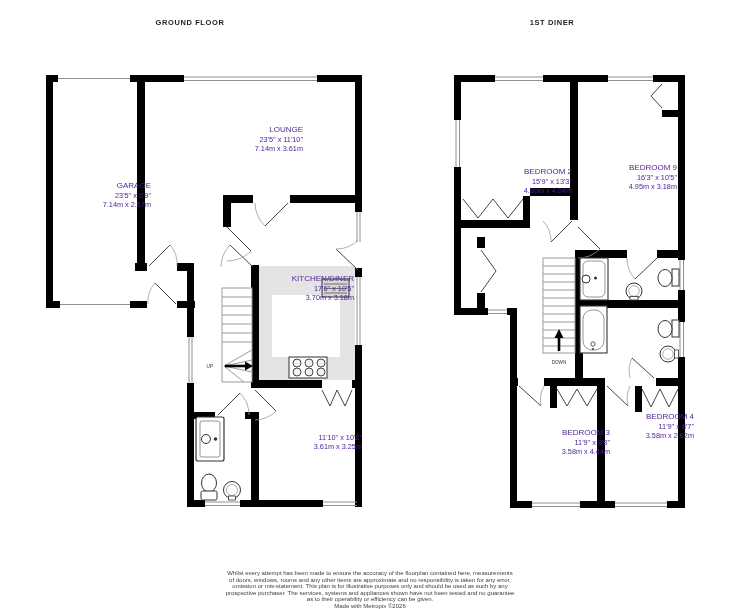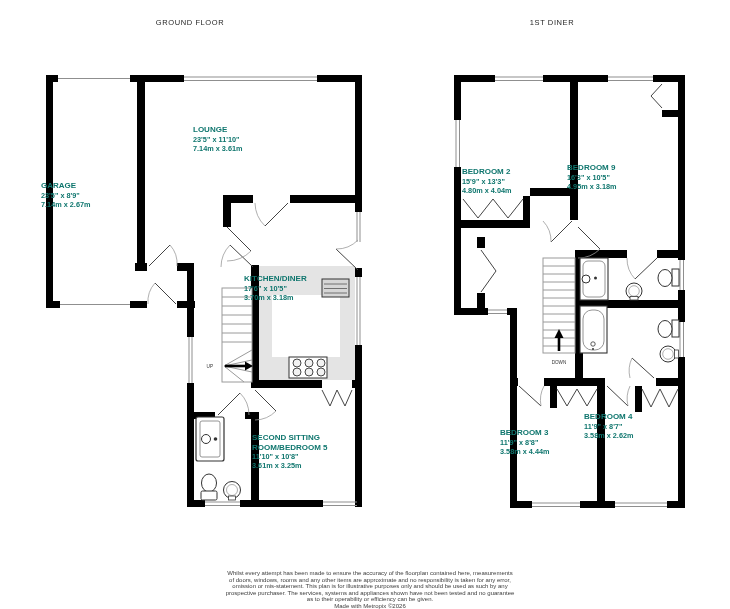--- a/index.html
+++ b/index.html
@@ -1,19 +1,19 @@
 <!DOCTYPE html>
 <html><head>
 <meta charset="utf-8">
 <style>
   html,body{margin:0;padding:0;background:#fff;}
   body{width:730px;height:609px;position:relative;font-family:"Liberation Sans",sans-serif;color:#000;}
   #plan-svg{position:absolute;left:0;top:0;}
-  .plan-title{position:absolute;width:140px;text-align:center;font-size:7.5px;letter-spacing:.6px;color:#1f1f1f;}
-  .room-label{position:absolute;width:110px;text-align:left;font-weight:bold;color:#0f766e;}
+  .plan-title{position:absolute;width:140px;text-align:center;font-size:7.5px;letter-spacing:.6px;color:#1f1f1f;font-weight:bold;}
+  .room-label{position:absolute;width:110px;text-align:right;font-weight:normal;color:#4c1d95;}
   .room-label .room-name{font-size:8px;line-height:9.5px;}
   .room-label .room-dims{font-size:7.3px;line-height:9px;}
   .disclaimer{position:absolute;left:170px;top:570px;width:400px;text-align:center;font-size:6px;line-height:6.6px;color:#3d3d3d;}
   .disclaimer div{white-space:nowrap;}
 </style>
 </head>
 <body>
 
 <svg id="plan-svg" width="730" height="609" viewBox="0 0 730 609">
 
@@ -304,21 +304,20 @@
   <div class="room-name">LOUNGE</div>
   <div class="room-dims">23'5" x 11'10"</div>
   <div class="room-dims">7.14m x 3.61m</div>
 </div>
 <div class="room-label" style="left:244px;top:274px;">
   <div class="room-name">KITCHEN/DINER</div>
   <div class="room-dims">17'6" x 10'5"</div>
   <div class="room-dims">3.70m x 3.18m</div>
 </div>
 <div class="room-label" style="left:252px;top:433px;">
-  <div class="room-name">SECOND SITTING ROOM/BEDROOM 5</div>
   <div class="room-dims">11'10" x 10'8"</div>
   <div class="room-dims">3.61m x 3.25m</div>
 </div>
 
 <div class="room-label" style="left:462px;top:124px;margin-top:43px;">
   <div class="room-name">BEDROOM 2</div>
   <div class="room-dims">15'9" x 13'3"</div>
   <div class="room-dims">4.80m x 4.04m</div>
 </div>
 <div class="room-label" style="left:567px;top:163px;">

